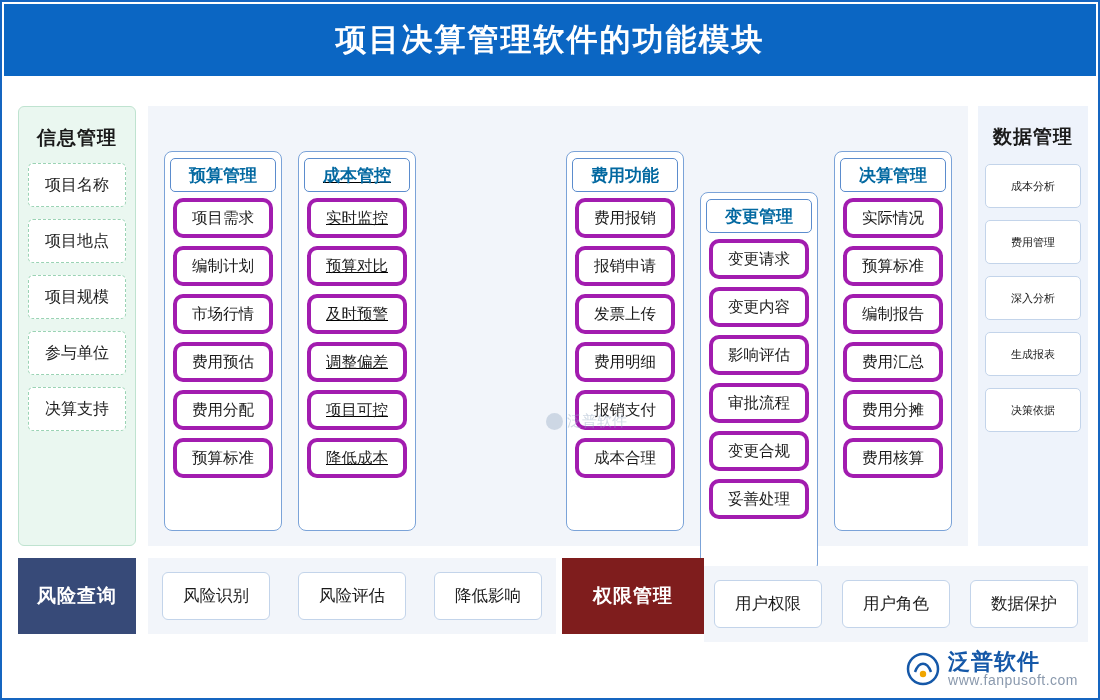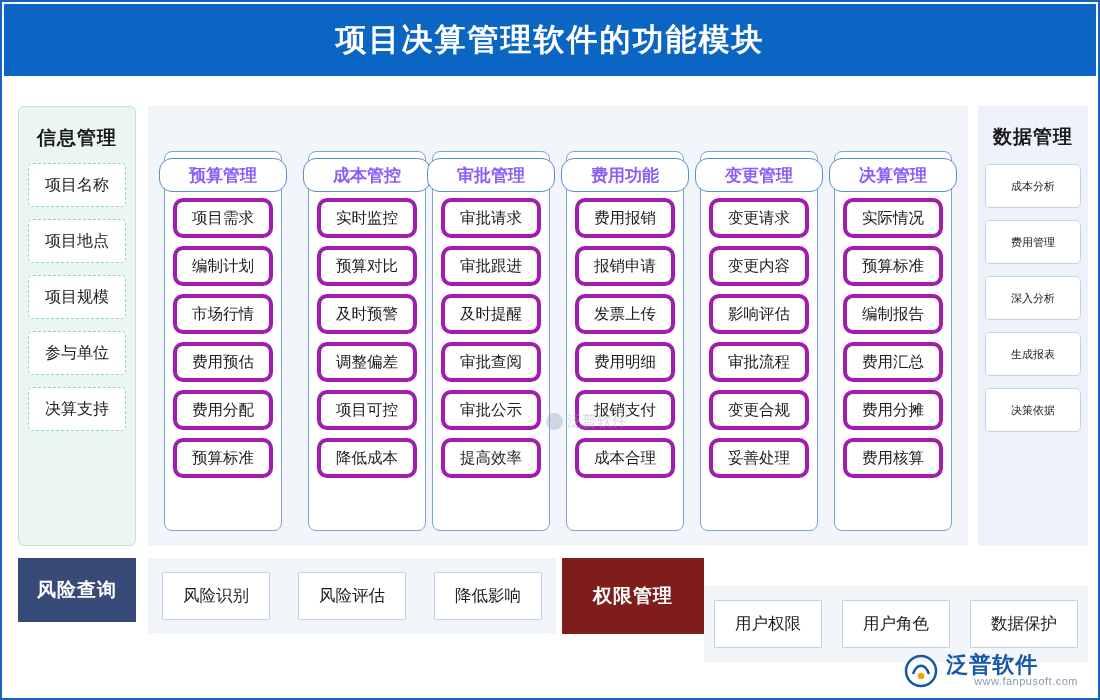--- a/index.html
+++ b/index.html
@@ -91,33 +91,33 @@
     height: 380px;
     border: 1px solid #7ba3d8;
     border-radius: 8px;
     background: #ffffff;
     box-sizing: border-box;
     display: flex;
     flex-direction: column;
     align-items: center;
   }
   .cat-head {
-    width: 128px;
+    width: 106px;
     height: 34px;
     margin-top: 6px;
     margin-bottom: 6px;
     border: 1px solid #5b8ccd;
-    border-radius: 13px;
+    border-radius: 5px;
     background: #ffffff;
     display: flex;
     align-items: center;
     justify-content: center;
     font-size: 17px;
     font-weight: bold;
-    color: #8b5cf6;
+    color: #0369a1;
     box-sizing: border-box;
   }
   .cat-item {
     width: 100px;
     height: 40px;
     margin-bottom: 8px;
     border: 4px solid #a21caf;
     border-radius: 10px;
     background: #ffffff;
     display: flex;
@@ -160,21 +160,21 @@
     font-size: 11px;
     color: #1b1b1b;
     box-sizing: border-box;
   }
   
   .bottom-left-label {
     position: absolute;
     left: 16px;
     top: 556px;
     width: 118px;
-    height: 64px;
+    height: 76px;
     background: #374a78;
     color: #ffffff;
     display: flex;
     align-items: center;
     justify-content: center;
     font-size: 19px;
     font-weight: bold;
     letter-spacing: 1px;
   }
   .bottom-left-strip {
@@ -199,34 +199,34 @@
     display: flex;
     align-items: center;
     justify-content: center;
     font-size: 19px;
     font-weight: bold;
     letter-spacing: 1px;
   }
   .bottom-right-strip {
     position: absolute;
     left: 702px;
-    top: 584px;
+    top: 564px;
     width: 384px;
     height: 76px;
     background: #f2f5fa;
     display: flex;
     align-items: center;
     justify-content: space-around;
   }
   .bottom-item {
     width: 108px;
     height: 48px;
     background: #ffffff;
     border: 1px solid #c3d4ea;
-    border-radius: 1px;
+    border-radius: 6px;
     display: flex;
     align-items: center;
     justify-content: center;
     font-size: 16.5px;
     color: #1b1b1b;
     box-sizing: border-box;
   }
   
   .watermark {
     position: absolute;
@@ -263,24 +263,23 @@
     flex-direction: column;
     line-height: 1.05;
   }
   .logo-name {
     font-size: 22px;
     font-weight: bold;
     color: #1558a8;
     letter-spacing: 1px;
   }
   .logo-url {
-    font-size: 11px;
+    font-size: 14px;
     color: #8a99ad;
     letter-spacing: 0.5px;
-    margin-left: 28px;
   }
 </style>
 </head>
 <body>
 
 <div class="page">
 
   <div class="title-bar">项目决算管理软件的功能模块</div>
 
   <div class="left-col">
@@ -297,51 +296,42 @@
     <div class="cat-col" style="left:16px;">
       <div class="cat-head">预算管理</div>
       <div class="cat-item">项目需求</div>
       <div class="cat-item">编制计划</div>
       <div class="cat-item">市场行情</div>
       <div class="cat-item">费用预估</div>
       <div class="cat-item">费用分配</div>
       <div class="cat-item">预算标准</div>
     </div>
 
-    <div class="cat-col" style="left:160px;">
+    <div class="cat-col" style="left:150px;text-decoration:underline;">
       <div class="cat-head">成本管控</div>
       <div class="cat-item">实时监控</div>
       <div class="cat-item">预算对比</div>
       <div class="cat-item">及时预警</div>
       <div class="cat-item">调整偏差</div>
       <div class="cat-item">项目可控</div>
       <div class="cat-item">降低成本</div>
     </div>
 
-    <div class="cat-col" style="left:284px;">
-      <div class="cat-head">审批管理</div>
-      <div class="cat-item">审批请求</div>
-      <div class="cat-item">审批跟进</div>
-      <div class="cat-item">及时提醒</div>
-      <div class="cat-item">审批查阅</div>
-      <div class="cat-item">审批公示</div>
-      <div class="cat-item">提高效率</div>
-    </div>
 
     <div class="cat-col" style="left:418px;">
       <div class="cat-head">费用功能</div>
       <div class="cat-item">费用报销</div>
       <div class="cat-item">报销申请</div>
       <div class="cat-item">发票上传</div>
       <div class="cat-item">费用明细</div>
       <div class="cat-item">报销支付</div>
       <div class="cat-item">成本合理</div>
     </div>
 
-    <div class="cat-col" style="left:552px;">
+    <div class="cat-col" style="left:552px;margin-top:41px;">
       <div class="cat-head">变更管理</div>
       <div class="cat-item">变更请求</div>
       <div class="cat-item">变更内容</div>
       <div class="cat-item">影响评估</div>
       <div class="cat-item">审批流程</div>
       <div class="cat-item">变更合规</div>
       <div class="cat-item">妥善处理</div>
     </div>
 
     <div class="cat-col" style="left:686px;">

